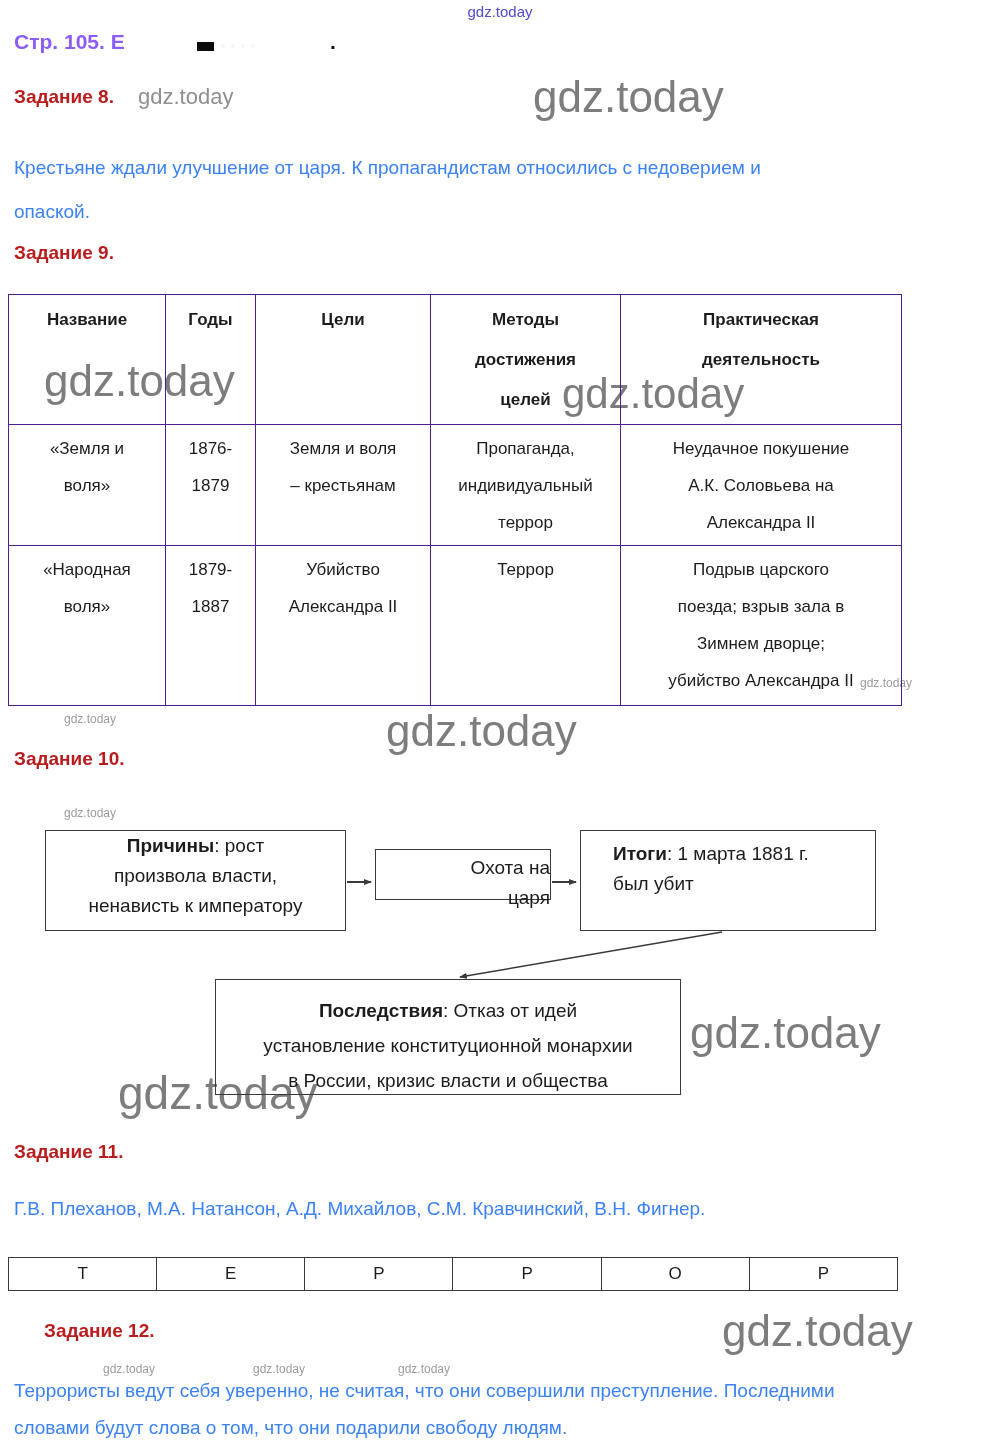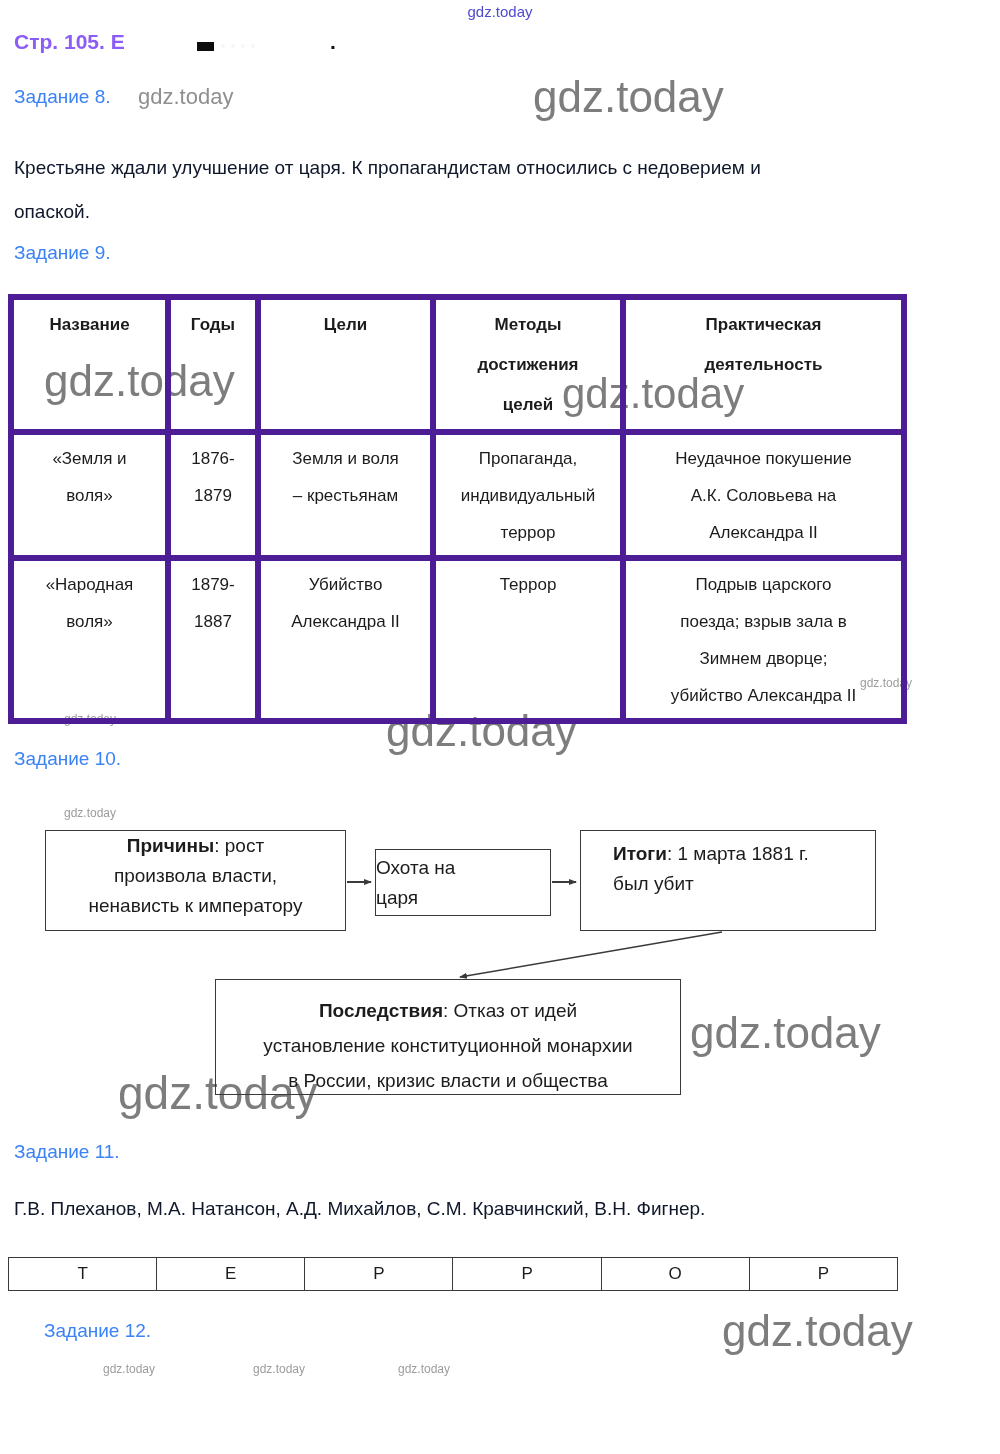--- a/index.html
+++ b/index.html
@@ -7,38 +7,38 @@
   .page { position:relative; width:1000px; height:1454px; background:#ffffff; overflow:hidden; }
 
   
   .wm { position:absolute; white-space:nowrap; font-family:"Liberation Sans", sans-serif; }
   .wm-top { color:#4f4bcf; font-size:15px; filter:blur(0.4px); left:0; top:3px; width:1000px; text-align:center; }
   .wm-lg { color:#7d7d7d; font-size:44px; }
   .wm-md { color:#8f8f8f; font-size:22px; }
   .wm-sm { color:#9c9c9c; font-size:12px; }
 
   
-  .heading { position:absolute; left:14px; font-weight:normal; font-size:19px; color:#3b82f6; }
+  .heading { position:absolute; left:14px; font-weight:bold; font-size:19px; color:#b91c1c; }
   .pagehead { position:absolute; left:14px; top:30px; font-weight:bold; font-size:21px; color:#8b5cf6; }
   .redact { position:absolute; left:197px; top:42px; width:17px; height:9px; background:#0c0c0c; }
   .smudge { position:absolute; left:221px; top:34px; width:90px; height:16px; color:#c9c9c9; filter:blur(1.2px); font-size:14px; letter-spacing:6px; }
   .headdot { position:absolute; left:330px; top:30px; font-weight:bold; font-size:21px; color:#111; }
-  .para { position:absolute; left:14px; font-size:19px; line-height:44px; white-space:pre-line; color:#0f172a; }
+  .para { position:absolute; left:14px; font-size:19px; line-height:44px; white-space:pre-line; color:#3b82f6; }
 
   
   table.main { position:absolute; left:8px; top:294px; width:893px; border-collapse:collapse; table-layout:fixed; background:transparent; }
-  table.main th, table.main td { border:6px solid #4c1d95; vertical-align:top; text-align:center; white-space:pre-line; padding:5px 4px 4px 4px; }
+  table.main th, table.main td { border:1px solid #4c1d95; vertical-align:top; text-align:center; white-space:pre-line; padding:5px 4px 4px 4px; }
   table.main th { font-size:17px; font-weight:bold; line-height:40px; }
   table.main td { font-size:17px; line-height:37px; }
 
   
   .fbox { position:absolute; border:1.5px solid #3a3a3a; font-size:19px; background:transparent; }
   .fbox .pl { white-space:pre-line; }
   .fbox1 { left:45px; top:830px; width:301px; height:101px; text-align:center; padding-top:0; line-height:30px; }
-  .fbox2 { left:375px; top:849px; width:176px; height:67px; text-align:left; padding-top:3px; line-height:30px; }
+  .fbox2 { left:375px; top:849px; width:176px; height:51px; text-align:right; padding-top:3px; line-height:30px; }
   .fbox3 { left:580px; top:830px; width:296px; height:101px; text-align:left; padding:8px 8px 0 32px; line-height:30px; }
   .fbox4 { left:215px; top:979px; width:466px; height:116px; text-align:center; padding-top:13px; line-height:35px; }
   .arrows { position:absolute; left:0; top:0; width:1000px; height:1454px; pointer-events:none; }
 
   
   table.letters { position:absolute; left:8px; top:1257px; width:890px; border-collapse:collapse; table-layout:fixed; }
   table.letters td { border:1px solid #3a3a3a; height:33px; text-align:center; font-size:17px; color:#1c1c1c; }
 </style>
 </head>
 <body>
@@ -163,14 +163,16 @@
       <td>Е</td>
       <td>Р</td>
       <td>Р</td>
       <td>О</td>
       <td>Р</td>
     </tr>
   </tbody>
     </table>
 
   <div class="heading" style="top:1320px;margin-left:30px;">Задание 12.</div>
+  <div class="para" style="top:1372px; width:980px; line-height:37px;">Террористы ведут себя уверенно, не считая, что они совершили преступление. Последними
+словами будут слова о том, что они подарили свободу людям.</div>
 
 </div>
 
 </body></html>

